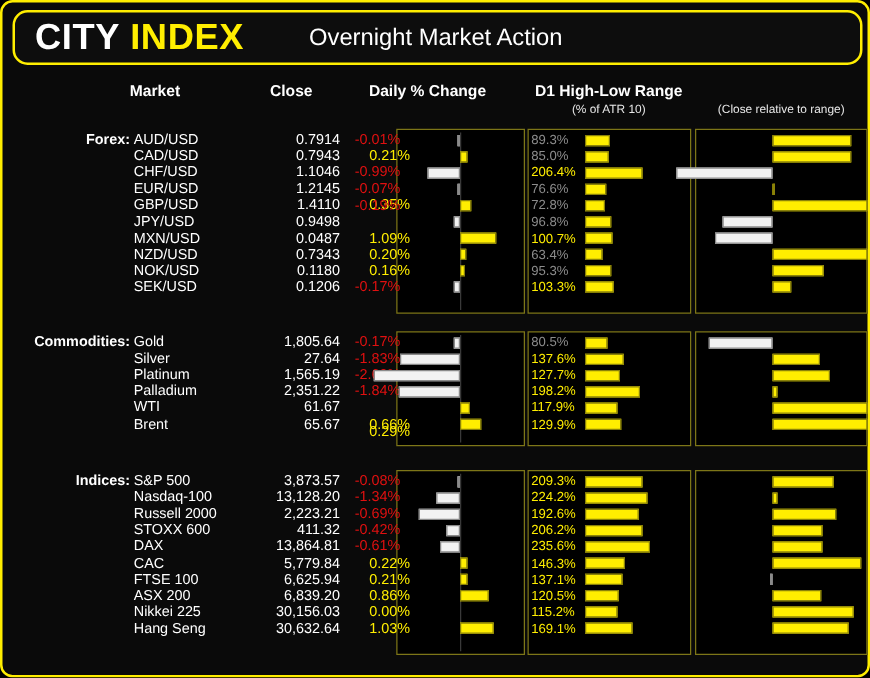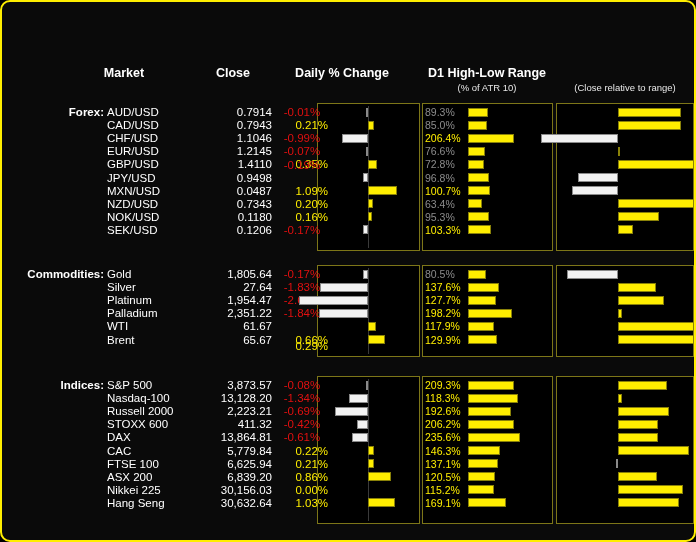--- a/index.html
+++ b/index.html
@@ -59,20 +59,27 @@
 
   .d1label{position:absolute;font-size:10.5px;text-align:left;white-space:nowrap;}
   .d1label.hi{color:#ffee00;}
   .d1label.lo{color:#8c8c8c;}
 </style>
 </head>
 <body>
 
 <div id="root">
 
+  <div class="header">
+    <div class="brand">
+      <span class="w">CITY</span>
+      <span class="y">INDEX</span>
+    </div>
+    <div class="title">Overnight Market Action</div>
+  </div>
 
   <div class="colhead" style="left:62px;top:64px;width:120px;">Market</div>
   <div class="colhead" style="left:192px;top:64px;width:78px;">Close</div>
   <div class="colhead" style="left:275px;top:64px;width:130px;">Daily % Change</div>
   <div class="colhead" style="left:418px;top:64px;width:134px;">D1 High-Low Range</div>
   <div class="colsub" style="left:418px;top:80px;width:134px;">(% of ATR 10)</div>
   <div class="colsub" style="left:552px;top:80px;width:142px;">(Close relative to range)</div>
 
   <div id="body-layer">
       <div class="panel" style="left:315px;top:101px;width:103px;height:148px;"></div>
@@ -167,21 +174,21 @@
       <div class="bar pos" style="left:466px;top:267.5px;width:17.871px;height:9px;"></div>
       <div class="bar neg" style="left:564.76px;top:267.5px;width:51.24px;height:9px;"></div>
       <div class="mkt" style="left:105px;top:279.1px;">Silver</div>
       <div class="close" style="left:192px;top:279.1px;">27.64</div>
       <div class="chg down" style="left:274px;top:279.1px;">-1.83%</div>
       <div class="bar neg" style="left:317.505px;top:280.6px;width:48.495000000000005px;height:9px;"></div>
       <div class="d1label hi" style="left:423px;top:279.1px;">137.6%</div>
       <div class="bar pos" style="left:466px;top:280.6px;width:30.5472px;height:9px;"></div>
       <div class="bar pos" style="left:616px;top:280.6px;width:37.82px;height:9px;"></div>
       <div class="mkt" style="left:105px;top:292.2px;">Platinum</div>
-      <div class="close" style="left:192px;top:292.2px;">1,954.47</div>
+      <div class="close" style="left:192px;top:292.2px;">1,565.19</div>
       <div class="chg down" style="left:274px;top:292.2px;">-2.60%</div>
       <div class="bar neg" style="left:297.1px;top:293.7px;width:68.9px;height:9px;"></div>
       <div class="d1label hi" style="left:423px;top:292.2px;">127.7%</div>
       <div class="bar pos" style="left:466px;top:293.7px;width:28.3494px;height:9px;"></div>
       <div class="bar pos" style="left:616px;top:293.7px;width:46.36px;height:9px;"></div>
       <div class="mkt" style="left:105px;top:305.3px;">Palladium</div>
       <div class="close" style="left:192px;top:305.3px;">2,351.22</div>
       <div class="chg down" style="left:274px;top:305.3px;">-1.84%</div>
       <div class="bar neg" style="left:317.24px;top:306.8px;width:48.760000000000005px;height:9px;"></div>
       <div class="d1label hi" style="left:423px;top:305.3px;">198.2%</div>
@@ -206,21 +213,21 @@
       <div class="close" style="left:192px;top:377px;">3,873.57</div>
       <div class="chg down" style="left:274px;top:377px;">-0.08%</div>
       <div class="bar neg" style="left:363.88px;top:378.5px;width:2.12px;height:9px;"></div>
       <div class="d1label hi" style="left:423px;top:377px;">209.3%</div>
       <div class="bar pos" style="left:466px;top:378.5px;width:46.464600000000004px;height:9px;"></div>
       <div class="bar pos" style="left:616px;top:378.5px;width:48.8px;height:9px;"></div>
       <div class="mkt" style="left:105px;top:390.1px;">Nasdaq-100</div>
       <div class="close" style="left:192px;top:390.1px;">13,128.20</div>
       <div class="chg down" style="left:274px;top:390.1px;">-1.34%</div>
       <div class="bar neg" style="left:346.92px;top:391.6px;width:19.08px;height:9px;"></div>
-      <div class="d1label hi" style="left:423px;top:390.1px;">118.3%</div>
+      <div class="d1label hi" style="left:423px;top:390.1px;">224.2%</div>
       <div class="bar pos" style="left:466px;top:391.6px;width:49.7724px;height:9px;"></div>
       <div class="bar pos" style="left:616px;top:391.6px;width:3.66px;height:9px;"></div>
       <div class="mkt" style="left:105px;top:403.2px;">Russell 2000</div>
       <div class="close" style="left:192px;top:403.2px;">2,223.21</div>
       <div class="chg down" style="left:274px;top:403.2px;">-0.69%</div>
       <div class="bar neg" style="left:333.14px;top:404.7px;width:32.86px;height:9px;"></div>
       <div class="d1label hi" style="left:423px;top:403.2px;">192.6%</div>
       <div class="bar pos" style="left:466px;top:404.7px;width:42.7572px;height:9px;"></div>
       <div class="bar pos" style="left:616px;top:404.7px;width:51.24px;height:9px;"></div>
       <div class="mkt" style="left:105px;top:416.3px;">STOXX 600</div>

